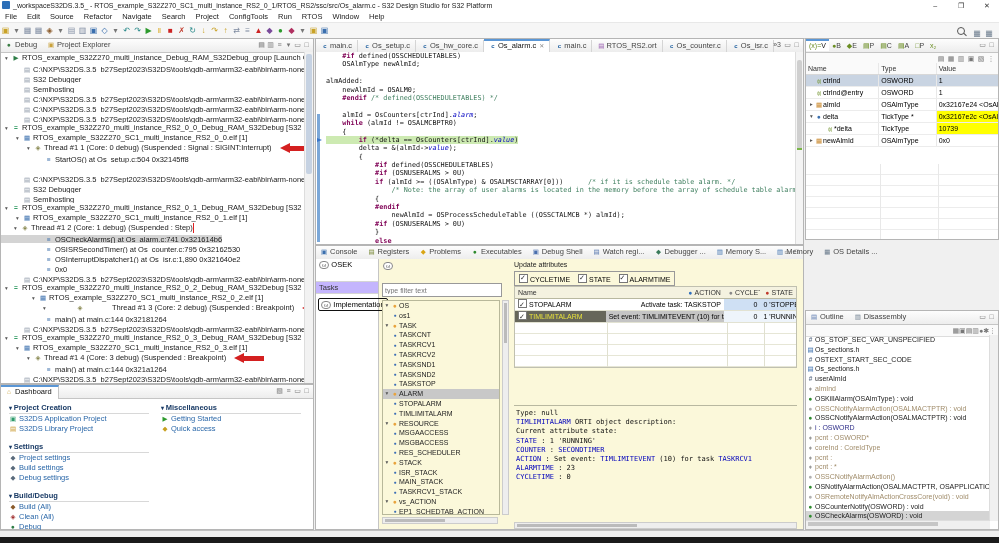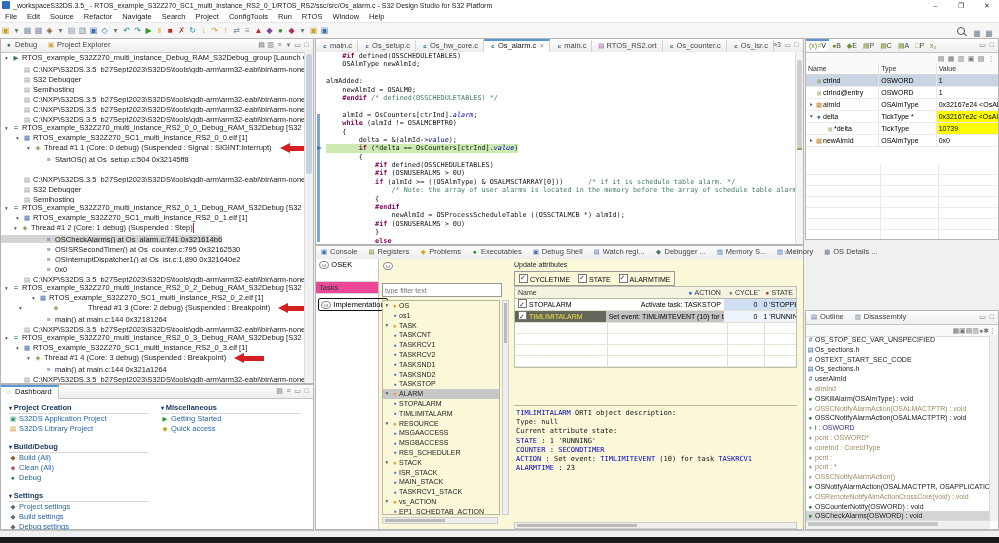--- a/index.html
+++ b/index.html
@@ -120,21 +120,21 @@
   .sg-b{color:#0000bb;}
   #ed-scroll{position:absolute;right:0;top:13px;width:7px;bottom:0;background:#f4f4f4;border-left:1px solid #ddd;}
   #ed-scroll .thumb{position:absolute;left:1px;right:1px;top:8px;height:90px;background:#cfcfcf;border-radius:2px;}
   #ed-scroll .mark{position:absolute;left:1px;right:1px;height:2px;background:#7ab648;top:96px;}
   
   #bottom{left:315px;top:245px;width:489px;height:285px;}
   #bptabs{height:13px;background:linear-gradient(#fdfdfd,#ededed);border-bottom:1px solid #c5c5c5;font-size:7.5px;line-height:12px;white-space:nowrap;position:relative;}
   #bpbody{position:absolute;left:0;top:13px;right:0;bottom:0;background:#fbf8da;}
   #oseknav{position:absolute;left:0;top:0;width:62px;bottom:0;background:#fff;border-right:1px solid #c5c5c5;font-size:7.5px;}
   #oseknav .oi{height:12px;line-height:12px;padding-left:3px;white-space:nowrap;}
-  #oseknav .sect{height:11px;line-height:11px;background:#ec4899;border-top:1px solid #d5d5d5;border-bottom:1px solid #d5d5d5;padding-left:3px;margin-top:10px;color:#333;}
+  #oseknav .sect{height:11px;line-height:11px;background:#c4b5fd;border-top:1px solid #d5d5d5;border-bottom:1px solid #d5d5d5;padding-left:3px;margin-top:10px;color:#333;}
   #oseknav .impl{margin:4px 2px 0 2px;border:1.5px solid #111;border-radius:2px;padding:0 2px;height:11px;line-height:11px;display:inline-flex;align-items:center;white-space:nowrap;}
   #osek-zone{position:absolute;left:62px;right:0;top:0;bottom:0;}
   #osek-toolicon{position:absolute;left:5px;top:3px;}
   #osfilter{position:absolute;left:4px;top:24px;width:114px;height:12px;font-size:7px;border:1px solid #999;background:#fff;padding:0 2px;font-family:"Liberation Sans",sans-serif;color:#333;}
   #ostree{position:absolute;left:4px;top:41px;width:116px;bottom:14px;border:1px solid #b8b89a;background:#fbf8da;overflow:hidden;font-size:7px;}
   .osrow{height:9.8px;line-height:9.8px;white-space:nowrap;display:flex;align-items:center;color:#222;}
   .osrow .ex{width:8px;font-size:5.5px;color:#555;text-align:center;display:inline-block;}
   .osrow.f-sel{background:#c8c8c8;}
   #ostree-hs{position:absolute;left:4px;bottom:5px;width:116px;height:7px;background:#eee;border:1px solid #ccc;box-sizing:border-box;}
   #ostree-hs .thumb{position:absolute;left:2px;top:1px;height:3px;width:60px;background:#bbb;}
@@ -343,21 +343,21 @@
         <div class="drow"><span class="rc" style="padding-left: 2px;">
             <span class="ex">▾</span>
             <span class="ti icon-debugger"></span>
             <span>RTOS_example_S32Z270_multi_instance_RS2_0_2_Debug_RAM_S32Debug [S32 Debugger]</span>
           </span></div>
         <div class="drow"><span class="rc" style="padding-left: 13px; margin-left: 16px;">
             <span class="ex">▾</span>
             <span class="ti icon-elf"></span>
             <span>RTOS_example_S32Z270_SC1_multi_instance_RS2_0_2.elf [1]</span>
           </span></div>
-        <div class="drow f-arrow"><span class="rc" style="padding-left: 16px; gap: 28px;">
+        <div class="drow f-arrow"><span class="rc" style="padding-left: 40px; gap: 28px;">
             <span class="ex">▾</span>
             <span class="ti icon-thread"></span>
             <span>Thread #1 3 (Core: 2 debug) (Suspended : Breakpoint)</span>
           </span><span class="ra"></span></div>
         <div class="drow"><span class="rc" style="padding-left: 35px;">
             <span class="ex"></span>
             <span class="ti icon-frame"></span>
             <span>main() at main.c:144 0x32181264</span>
           </span></div>
         <div class="drow"><span class="rc" style="padding-left: 13px;">
@@ -401,36 +401,36 @@
       <span class="ptab active"><span class="ti icon-home"></span><span>Dashboard</span></span>
       <span class="pright"><span>▧</span><span>≡</span><span>▭</span><span>□</span></span>
     </div>
     <div class="dashcol" style="left:8px;">
 
     <div class="dsec">
           <div class="dhead">Project Creation</div>
           <div>
             <div class="ditem"><span class="ti icon-app-project"></span><span>S32DS Application Project</span></div>
             <div class="ditem"><span class="ti icon-lib-project"></span><span>S32DS Library Project</span></div>
+          </div>
+        </div>
+        <div class="dsec">
+          <div class="dhead">Settings</div>
+          <div>
+            <div class="ditem"><span class="ti icon-gear"></span><span>Project settings</span></div>
+            <div class="ditem"><span class="ti icon-gear"></span><span>Build settings</span></div>
+            <div class="ditem"><span class="ti icon-gear"></span><span>Debug settings</span></div>
           </div>
         </div>
         <div class="dsec">
           <div class="dhead">Build/Debug</div>
           <div>
             <div class="ditem"><span class="ti icon-hammer"></span><span>Build  (All)</span></div>
             <div class="ditem"><span class="ti icon-clean"></span><span>Clean  (All)</span></div>
             <div class="ditem"><span class="ti icon-debug-bug"></span><span>Debug</span></div>
-          </div>
-        </div>
-        <div class="dsec">
-          <div class="dhead">Settings</div>
-          <div>
-            <div class="ditem"><span class="ti icon-gear"></span><span>Project settings</span></div>
-            <div class="ditem"><span class="ti icon-gear"></span><span>Build settings</span></div>
-            <div class="ditem"><span class="ti icon-gear"></span><span>Debug settings</span></div>
           </div>
         </div>
       </div>
     <div class="dashcol" style="left:160px;">
 
     <div class="dsec">
           <div class="dhead">Miscellaneous</div>
           <div>
             <div class="ditem"><span class="ti icon-start"></span><span>Getting Started</span></div>
             <div class="ditem"><span class="ti icon-key"></span><span>Quick access</span></div>
@@ -452,22 +452,22 @@
       <div class="cl"><span class="code"><span class="sg-kw">    #if</span><span class="sg-t"> defined(OSSCHEDULETABLES)</span></span></div>
           <div class="cl"><span class="code"><span class="sg-t">    OSAlmType newAlmId;</span></span></div>
           <div class="cl"><span class="code"><span class="sg-t"></span></span></div>
           <div class="cl"><span class="code"><span class="sg-t">almAdded:</span></span></div>
           <div class="cl"><span class="code"><span class="sg-t">    newAlmId = OSALM0;</span></span></div>
           <div class="cl"><span class="code"><span class="sg-kw">    #endif</span><span class="sg-c"> /* defined(OSSCHEDULETABLES) */</span></span></div>
           <div class="cl"><span class="code"><span class="sg-t"></span></span></div>
           <div class="cl"><span class="code"><span class="sg-t">    almId = OsCounters[ctrInd].</span><span class="sg-fld">alarm</span><span class="sg-t">;</span></span></div>
           <div class="cl"><span class="code"><span class="sg-kw">    while</span><span class="sg-t"> (almId != OSALMCBPTR0)</span></span></div>
           <div class="cl"><span class="code"><span class="sg-t">    {</span></span></div>
+          <div class="cl f-hl"><span class="code"><span class="sg-kw">        if</span><span class="sg-t"> (*delta == OsCounters[ctrInd].</span><span class="sg-fld">value</span><span class="sg-t">)</span></span></div>
           <div class="cl"><span class="code"><span class="sg-t">        delta = &amp;(almId-&gt;</span><span class="sg-fld">value</span><span class="sg-t">);</span></span></div>
-          <div class="cl f-hl"><span class="code"><span class="sg-kw">        if</span><span class="sg-t"> (*delta == OsCounters[ctrInd].</span><span class="sg-fld">value</span><span class="sg-t">)</span></span></div>
           <div class="cl"><span class="code"><span class="sg-t">        {</span></span></div>
           <div class="cl"><span class="code"><span class="sg-kw">            #if</span><span class="sg-t"> defined(OSSCHEDULETABLES)</span></span></div>
           <div class="cl"><span class="code"><span class="sg-kw">            #if</span><span class="sg-t"> (OSNUSERALMS &gt; 0U)</span></span></div>
           <div class="cl"><span class="code"><span class="sg-kw">            if</span><span class="sg-t"> (almId &gt;= ((OSAlmType) &amp; OSALMSCTARRAY[0]))      </span><span class="sg-c">/* if it is schedule table alarm. */</span></span></div>
           <div class="cl"><span class="code"><span class="sg-c">                /* Note: the array of user alarms is located in the memory before the array of schedule table alarms. */</span></span></div>
           <div class="cl"><span class="code"><span class="sg-t">            {</span></span></div>
           <div class="cl"><span class="code"><span class="sg-kw">            #endif</span></span></div>
           <div class="cl"><span class="code"><span class="sg-t">                newAlmId = OSProcessScheduleTable ((OSSCTALMCB *) almId);</span></span></div>
           <div class="cl"><span class="code"><span class="sg-kw">            #if</span><span class="sg-t"> (OSNUSERALMS &gt; 0U)</span></span></div>
           <div class="cl"><span class="code"><span class="sg-t">            }</span></span></div>
@@ -647,27 +647,28 @@
                 </div>
               </div>
             <div class="tfill">
               <span class="colsep" style="left:92px;"></span>
                 <span class="colsep" style="left:212px;"></span>
                 <span class="colsep" style="left:249px;"></span>
             </div>
           </div>
           <div id="orti">
 
-          <div><span class="sg-b">TIMLIMITALARM</span><span class="sg-t"> ORTI object description:</span></div>
-              <div><span class="sg-t">Type: null</span></div>
+          <div><span class="sg-t">Type: null</span></div>
+              <div><span class="sg-b">TIMLIMITALARM</span><span class="sg-t"> ORTI object description:</span></div>
               <div><span class="sg-t">Current attribute state:</span></div>
               <div><span class="sg-b">  STATE</span><span class="sg-t"> : 1 'RUNNING'</span></div>
               <div><span class="sg-b">  COUNTER</span><span class="sg-t"> : </span><span class="sg-b">SECONDTIMER</span></div>
               <div><span class="sg-b">  ACTION</span><span class="sg-t"> : Set event: </span><span class="sg-b">TIMLIMITEVENT</span><span class="sg-t"> (10) for task </span><span class="sg-b">TASKRCV1</span></div>
               <div><span class="sg-b">  ALARMTIME</span><span class="sg-t"> : 23</span></div>
+              <div><span class="sg-b">  CYCLETIME</span><span class="sg-t"> : 0</span></div>
             </div>
           <div id="osright-hs">
               <div class="thumb"></div>
             </div>
         </div>
       </div>
     </div>
   </div>
 
   <div id="varsview" class="panel">

